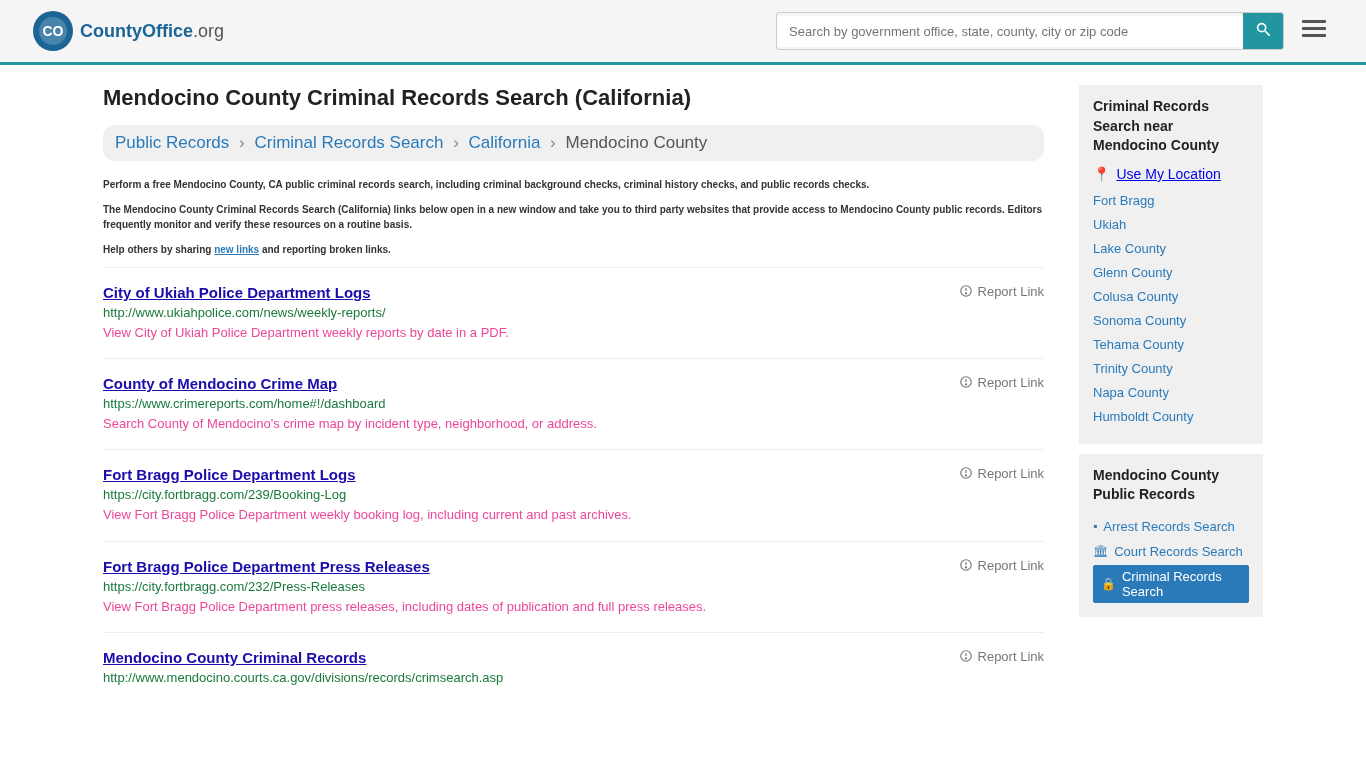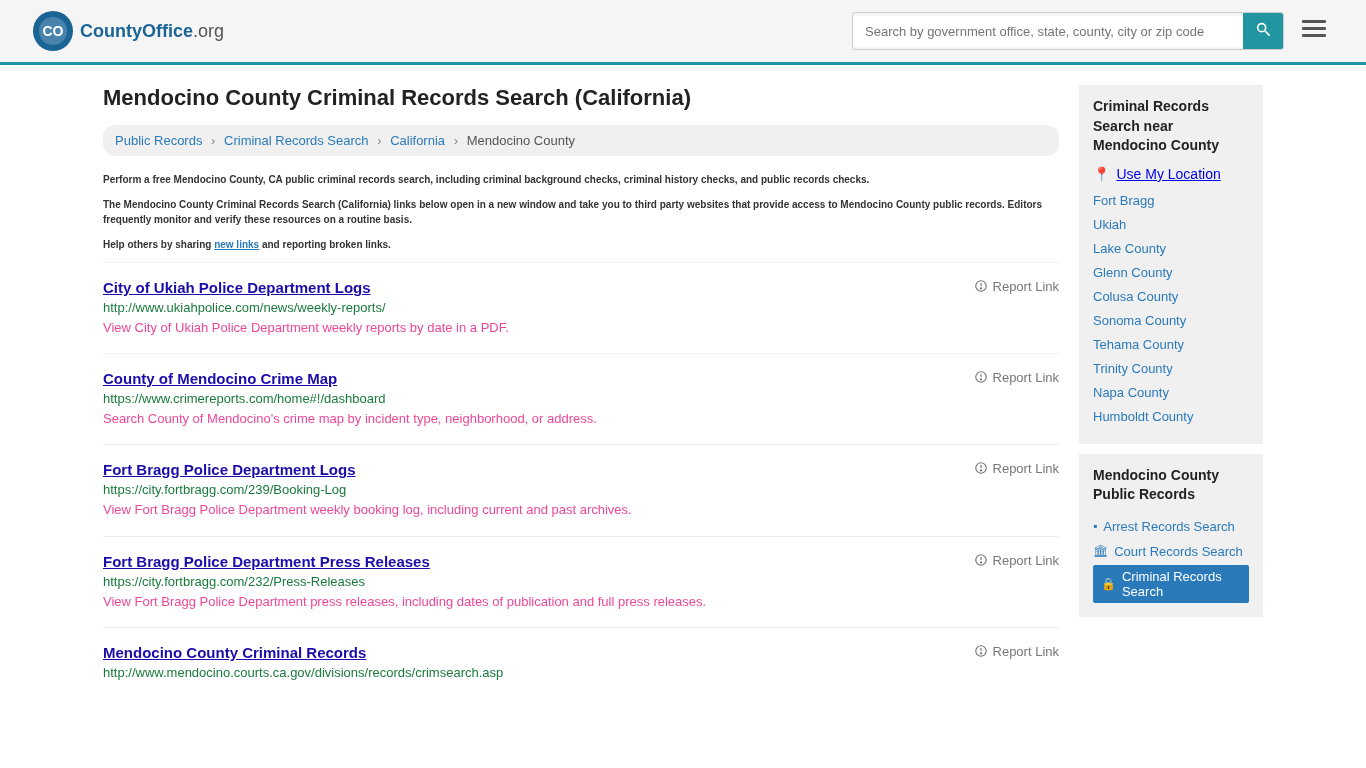--- a/index.html
+++ b/index.html
@@ -27,21 +27,21 @@
       display: flex;
       align-items: center;
       gap: 10px;
     }
     .search-bar {
       display: flex;
       align-items: center;
       border: 1px solid #ccc;
       border-radius: 3px;
       overflow: hidden;
-      width: 432px;
+      width: 508px;
     }
     .search-bar input {
       flex: 1;
       padding: 8px 12px;
       border: none;
       outline: none;
       font-size: 13px;
       color: #888;
     }
     .search-btn {
@@ -60,21 +60,21 @@
       color: #555;
       padding: 4px 8px;
     }
 
     
     .container {
       max-width: 1200px;
       margin: 0 auto;
       padding: 20px 20px;
       display: flex;
-      gap: 20px;
+      gap: 35px;
     }
     .main-content {
       flex: 1;
     }
     .sidebar {
       width: 184px;
       flex-shrink: 0;
     }
 
     
@@ -83,21 +83,21 @@
       font-weight: bold;
       color: #222;
       margin-bottom: 14px;
     }
 
     
     .breadcrumb {
       background: #f0f0f0;
       padding: 8px 12px;
       margin-bottom: 16px;
-      font-size: 13px;
+      font-size: 17px;
       color: #555;
       border-radius: 12px;
     }
     .breadcrumb a {
       color: #2a7aba;
       text-decoration: none;
     }
     .breadcrumb .sep { margin: 0 5px; color: #888; }
 
     

